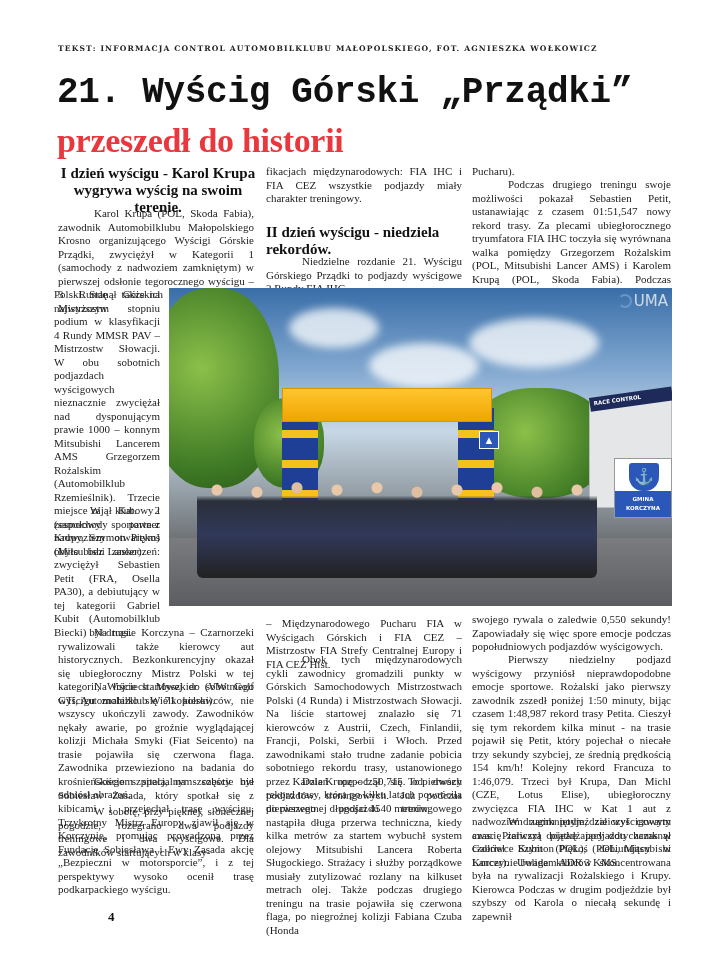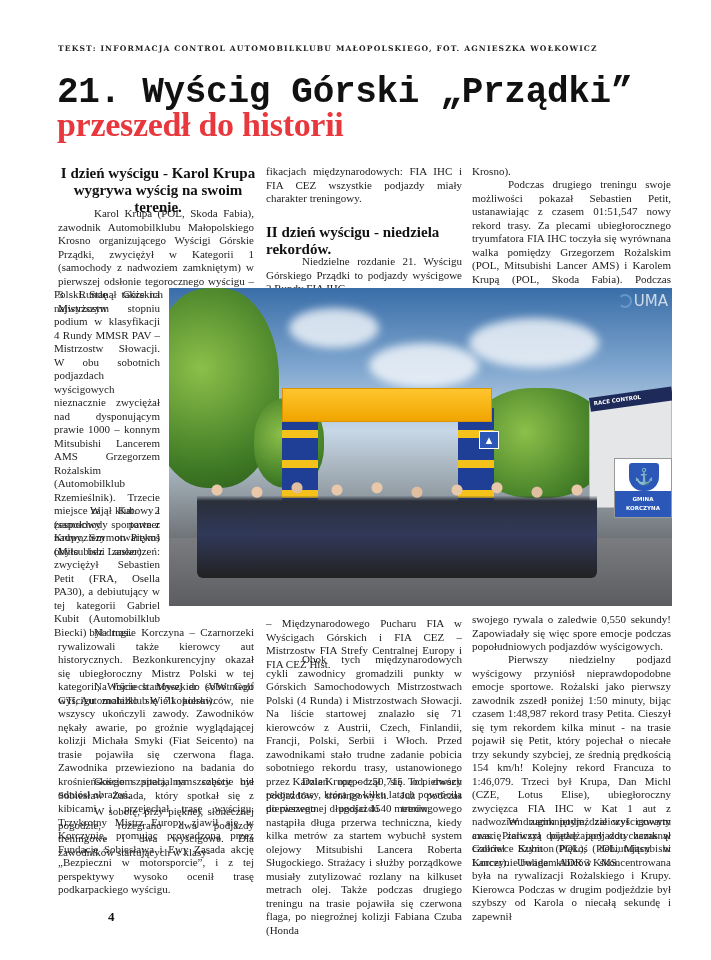--- a/index.html
+++ b/index.html
@@ -10,21 +10,21 @@
     position: absolute; left: 58px; top: 44px; width: 610px;
     font-family: "DejaVu Serif", serif; font-size: 7.6px; font-weight: bold;
     letter-spacing: 1.15px; color: #222; white-space: nowrap;
   }
   .title1 {
     position: absolute; left: 57px; top: 72px;
     font-family: Liberation Mono, monospace; font-size: 36px; font-weight: bold;
     color: #111; letter-spacing: -0.3px; white-space: nowrap;
   }
   .title2 {
-    position: absolute; left: 57px; top: 106px;
+    position: absolute; left: 57px; top: 122px;
     font-family: "Liberation Serif", serif; font-size: 34px; font-weight: bold;
     color: #e8383d; letter-spacing: -0.3px; white-space: nowrap;
   }
 
   .p {
     position: absolute; font-size: 11px; line-height: 13.5px; text-align: justify;
     color: #222; hyphens: manual;
   }
   .p .ind { display: inline-block; width: 36px; }
   .h {
@@ -88,21 +88,21 @@
 <p class="p col1" style="top:775px;"><span class="ind"></span><span>Gościem specjalnym soboty był Sobiesław Zasada, który spotkał się z kibicami i przejechał trasę wyścigu. Trzykrotny Mistrz Europy zjawił się w Korczynie, promując prowadzoną przez Fundację Sobiesława i Ewy Zasada akcję „Bezpieczni w motorsporcie”, i z tej perspektywy wysoko ocenił trasę podkarpackiego wyścigu.</span></p>
 <p class="p col1" style="top:805px;"><span class="ind"></span><span>W sobotę, przy pięknej, słonecznej pogodzie, rozegrano dwa podjazdy treningowe i dwa wyścigowe. Dla zawodników startujących w klasy-</span></p>
 
 <p class="p col2" style="top:165px;"><span>fikacjach międzynarodowych: FIA IHC i FIA CEZ wszystkie podjazdy miały charakter treningowy.</span></p>
 <h3 class="h col2" style="top:212px;margin-top:12px;">II dzień wyścigu - niedziela rekordów.</h3>
 <p class="p col2" style="top:255px;"><span class="ind"></span><span>Niedzielne rozdanie 21. Wyścigu Górskiego Prządki to podjazdy wyścigowe 2 Rundy FIA IHC</span></p>
 <p class="p col2" style="top:617px;"><span>– Międzynarodowego Pucharu FIA w Wyścigach Górskich i FIA CEZ – Mistrzostw FIA Strefy Centralnej Europy i FIA CEZ Hist.</span></p>
 <p class="p col2" style="top:653px;"><span class="ind"></span><span>Obok tych międzynarodowych cykli zawodnicy gromadzili punkty w Górskich Samochodowych Mistrzostwach Polski (4 Runda) i Mistrzostwach Słowacji. Na liście startowej znalazło się 71 kierowców z Austrii, Czech, Finlandii, Francji, Polski, Serbii i Włoch. Przed zawodnikami stało trudne zadanie pobicia sobotniego rekordu trasy, ustanowionego przez Karola Krupę – 1:50,715. To pierwszy rekord trasy, która po kilku latach powróciła do pierwotnej długości 4540 metrów.</span></p>
 <p class="p col2" style="top:775px;"><span class="ind"></span><span>Dzień rozpoczął się od dwóch podjazdów treningowych. Już podczas pierwszego podjazdu treningowego nastąpiła długa przerwa techniczna, kiedy kilka metrów za startem wybuchł system olejowy Mitsubishi Lancera Roberta Sługockiego. Strażacy i służby porządkowe musiały zutylizować rozlany na kilkuset metrach olej. Także podczas drugiego treningu na trasie pojawiła się czerwona flaga, po niegroźnej kolizji Fabiana Czuba (Honda</span></p>
 
-<p class="p col3" style="top:165px;"><span>Krosno).</span></p>
+<p class="p col3" style="top:165px;"><span>Pucharu).</span></p>
 <p class="p col3" style="top:178px;"><span class="ind"></span><span>Podczas drugiego treningu swoje możliwości pokazał Sebastien Petit, ustanawiając z czasem 01:51,547 nowy rekord trasy. Za plecami ubiegłorocznego tryumfatora FIA IHC toczyła się wyrównana walka pomiędzy Grzegorzem Rożalskim (POL, Mitsubishi Lancer AMS) i Karolem Krupą (POL, Skoda Fabia). Podczas pierwszego treningu szybszy był Rożalski, w drugim Krupa pojechał szybciej od</span></p>
 <p class="p col3" style="top:613px;"><span>swojego rywala o zaledwie 0,550 sekundy! Zapowiadały się więc spore emocje podczas popołudniowych podjazdów wyścigowych.</span></p>
 <p class="p col3" style="top:653px;"><span class="ind"></span><span>Pierwszy niedzielny podjazd wyścigowy przyniósł nieprawdopodobne emocje sportowe. Rożalski jako pierwszy zawodnik zszedł poniżej 1:50 minuty, bijąc czasem 1:48,987 rekord trasy Petita. Cieszył się tym rekordem kilka minut - na trasie pojawił się Petit, który pojechał o niecałe trzy sekundy szybciej, ze średnią prędkością 154 km/h! Kolejny rekord Francuza to 1:46,079. Trzeci był Krupa, Dan Michl (CZE, Lotus Elise), ubiegłoroczny zwycięzca FIA IHC w Kat 1 aut z nadwoziem zamkniętym, zaliczył czwarty czas. Pierwszą piątkę podjazdu zamknął Gabriel Kubit (POL), debiutujący w Korczynie bolidem ADR 3 KMS.</span></p>
 <p class="p col3" style="top:815px;"><span class="ind"></span><span>W drugim podjeździe wyścigowym awarię zaliczył dojeżdżający dotychczas w czołówce Szymon Piękoś (POL, Mitsubishi Lancer). Uwaga kibiców skoncentrowana była na rywalizacji Rożalskiego i Krupy. Kierowca Podczas w drugim podjeździe był szybszy od Karola o niecałą sekundę i zapewnił</span></p>
 
 <div class="photo">
   <div class="sky-cloud" style="left:120px;top:20px;width:90px;height:40px;"></div>
   <div class="sky-cloud" style="left:200px;top:55px;width:110px;height:45px;"></div>
   <div class="sky-cloud" style="left:300px;top:30px;width:130px;height:50px;"></div>
   <div class="tree" style="left:-20px;top:0px;width:130px;height:200px;"></div>

